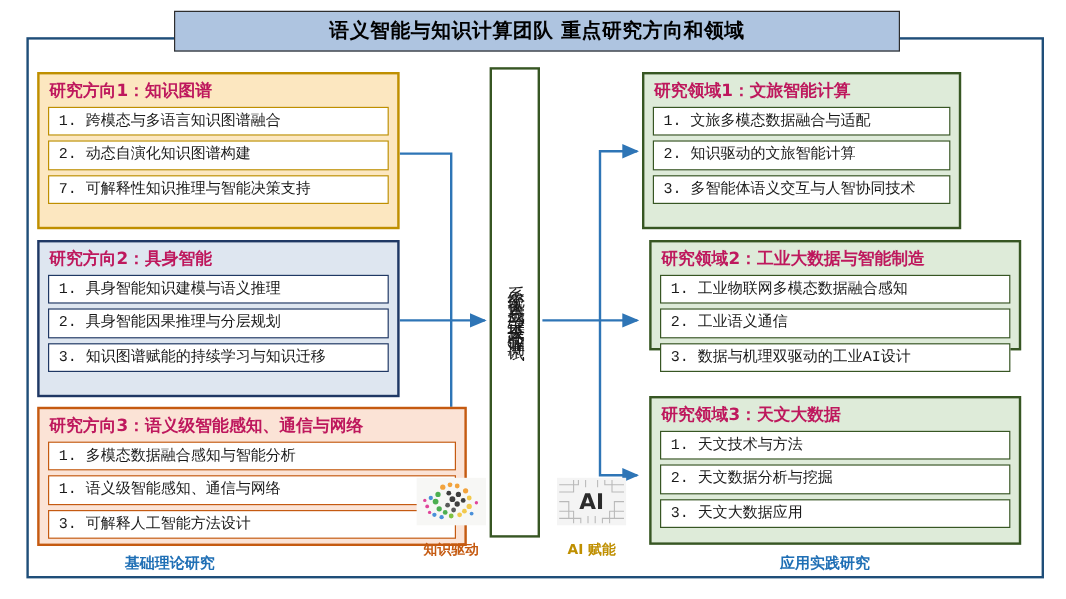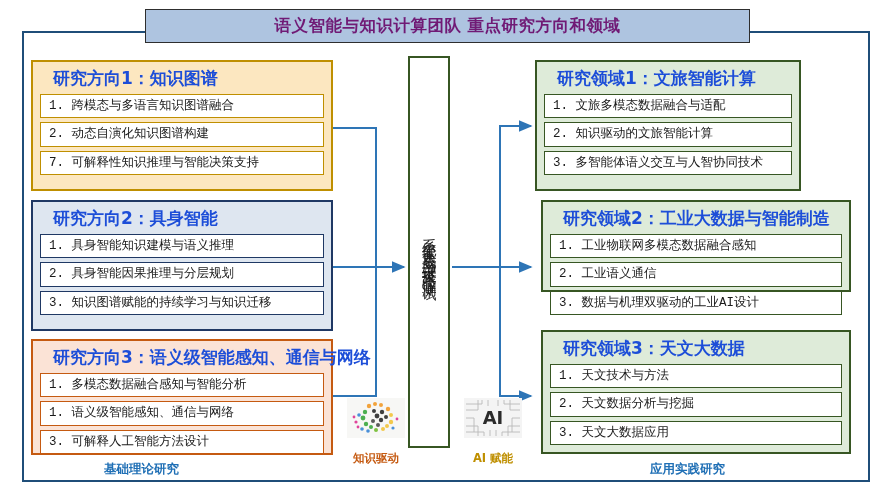--- a/index.html
+++ b/index.html
@@ -25,34 +25,34 @@
   .title-box{
     position:absolute;
     left:145px;top:9px;width:605px;height:34px;
     background:#AEC4E0;
     border:1px solid #2E2E2E;
     box-sizing:border-box;
     display:flex;align-items:center;justify-content:center;
     z-index:6;
   }
   .title-box .t{
-    font-size:16.5px;font-weight:bold;color:#701a75;letter-spacing:.5px;
+    font-size:16.5px;font-weight:bold;color:#000000;letter-spacing:.5px;
     white-space:nowrap;
   }
 
   
   .group{
     position:absolute;
     box-sizing:border-box;
     border-width:2px;border-style:solid;
     z-index:3;
   }
   .group > .g-head{
-    font-size:17px;font-weight:bold;color:#1d4ed8;
-    padding:5px 0 4px 20px;
+    font-size:14px;font-weight:bold;color:#be185d;
+    padding:5px 0 4px 8px;
     white-space:nowrap;
   }
   .g-items{padding:0 7px 6px 7px;display:flex;flex-direction:column;gap:4px;font-family:Liberation Mono, monospace;}
   .g-item{
     box-sizing:border-box;
     border-width:1.5px;border-style:solid;
     background:#FFFFFF;
     font-size:12.5px;color:#1a1a1a;
     padding:4px 0 4px 8px;
     white-space:nowrap;
@@ -155,21 +155,21 @@
 
   <div class="group dir2" style="left:31px;top:200px;width:302px;height:131px;">
     <div class="g-head">研究方向2：具身智能</div>
     <div class="g-items">
       <div class="g-item">1. 具身智能知识建模与语义推理</div>
       <div class="g-item">2. 具身智能因果推理与分层规划</div>
       <div class="g-item">3. 知识图谱赋能的持续学习与知识迁移</div>
     </div>
   </div>
 
-  <div class="group dir3" style="left:31px;top:339px;width:302px;height:116px;">
+  <div class="group dir3" style="left:31px;top:339px;width:358px;height:116px;">
     <div class="g-head">研究方向3：语义级智能感知、通信与网络</div>
     <div class="g-items">
       <div class="g-item">1. 多模态数据融合感知与智能分析</div>
       <div class="g-item">1. 语义级智能感知、通信与网络</div>
       <div class="g-item">3. 可解释人工智能方法设计</div>
     </div>
   </div>
 
   <div class="center-box">
     <span class="vtext">系统嵌入集成与关键技术验证测试</span>

